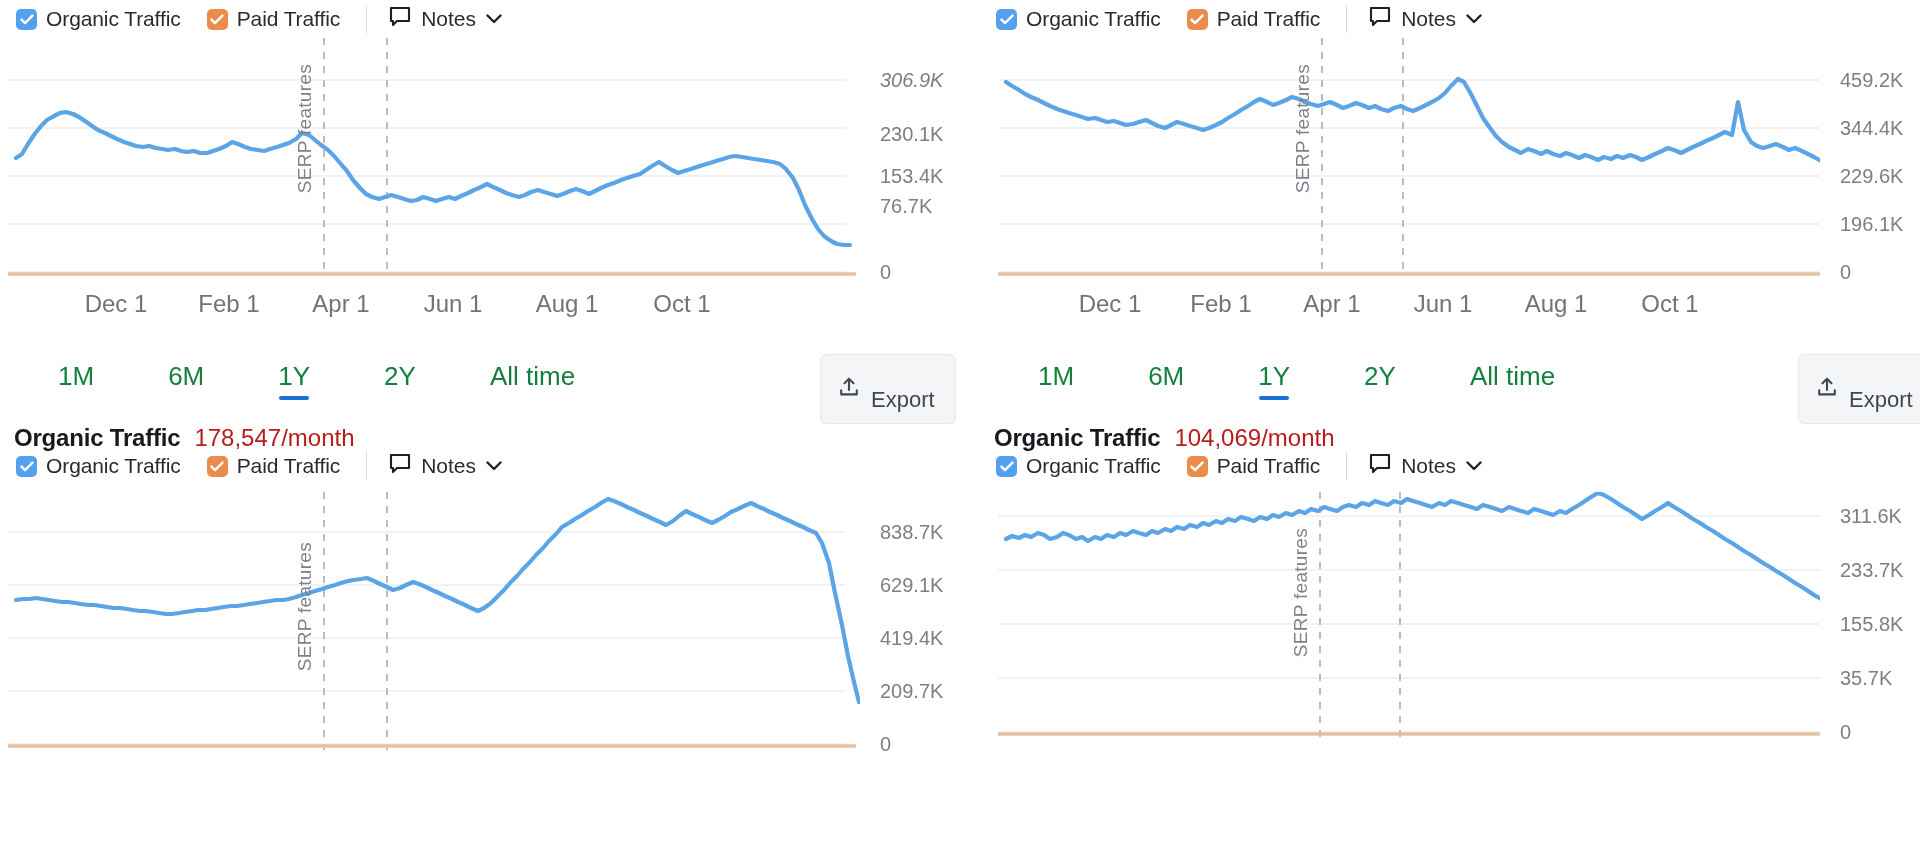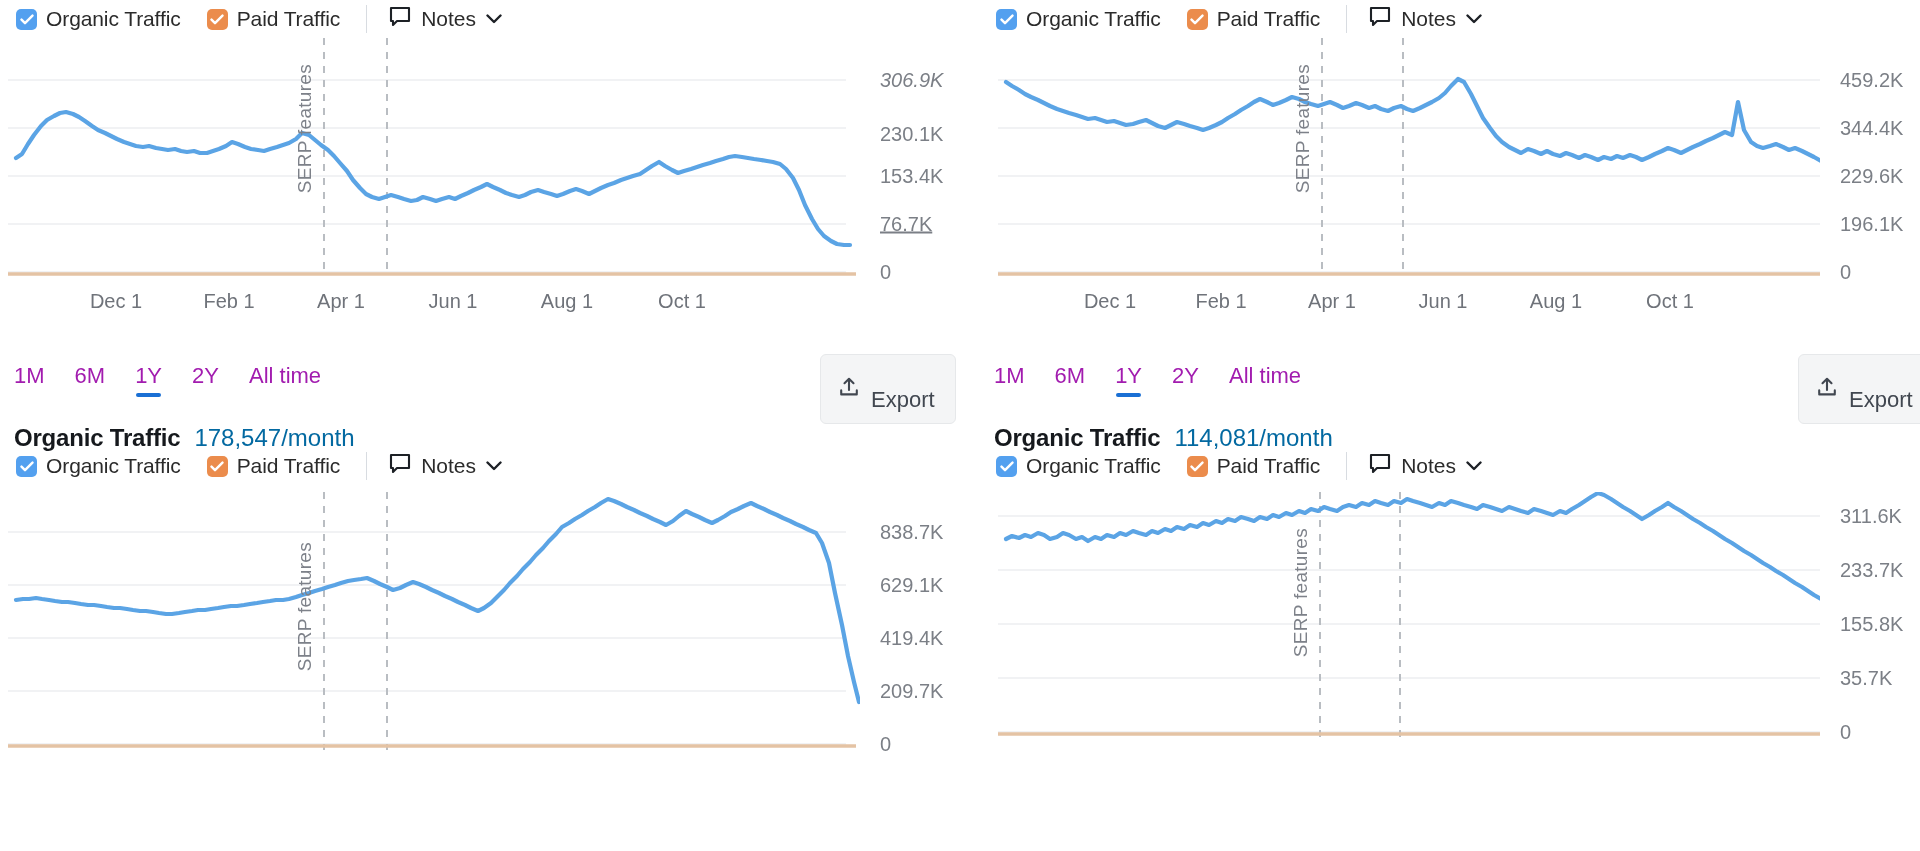--- a/index.html
+++ b/index.html
@@ -89,21 +89,21 @@
     transform: translateY(-50%);
     white-space: nowrap;
   }
   .xaxis {
     position: relative;
     height: 50px;
   }
   .xtick {
     position: absolute;
     top: 12px;
-    font-size: 20px;
+    font-size: 24px;
     color: #6f737a;
     transform: translateX(-50%);
     white-space: nowrap;
   }
   .serp-label {
     position: absolute;
     font-size: 19px;
     color: #7d8189;
     writing-mode: vertical-rl;
     transform: rotate(180deg);
@@ -114,26 +114,27 @@
   
   .controls {
     display: flex;
     align-items: center;
     position: relative;
     height: 56px;
     padding-left: 14px;
   }
   .range-item {
     position: relative;
-    font-size: 22px;
-    color: #a21caf;
+    font-size: 26px;
+    color: #15803d;
     margin-right: 30px;
     cursor: pointer;
     padding-bottom: 8px;
     white-space: nowrap;
+    margin-left: 44px;
   }
   .range-item.active::after {
     content: "";
     position: absolute;
     left: 1px; right: 1px; bottom: 0;
     height: 4px;
     background: #1a6fd4;
     border-radius: 2px;
   }
   .export-btn {
@@ -156,21 +157,21 @@
     height: 50px;
   }
   .heading-title {
     font-size: 24px;
     font-weight: bold;
     color: #16191d;
     letter-spacing: -0.2px;
   }
   .heading-value {
     font-size: 24px;
-    color: #0369a1;
+    color: #b91c1c;
   }
 </style>
 </head>
 <body>
 
 <div class="screen">
 
   <div class="quadrant q-tl">
 
     <div class="legend">
@@ -218,21 +219,21 @@
           <line x1="379" y1="0" x2="379" y2="238" stroke="#b9bdc2" stroke-width="2" stroke-dasharray="7 7"></line>
           <path fill="none" stroke="#5ba4e5" stroke-width="4.2" stroke-linejoin="round" stroke-linecap="round" d="M8,120 L14,116 L20,106 L26,97 L33,88 L39,82 L46,78 L52,75 L58,74 L65,76 L71,79 L77,83 L84,88 L90,92 L97,95 L103,98 L109,101 L116,104 L122,106 L128,108 L135,109 L141,108 L148,110 L154,111 L160,112 L167,111 L173,113 L179,114 L186,113 L192,115 L199,115 L205,113 L211,111 L218,108 L224,104 L230,106 L237,109 L243,111 L250,112 L256,113 L262,111 L269,109 L275,107 L281,105 L288,101 L294,95 L301,97 L307,102 L313,107 L320,112 L326,118 L332,125 L339,133 L345,142 L352,150 L358,156 L364,159 L371,161 L377,159 L383,157 L390,159 L396,161 L403,163 L409,162 L415,159 L422,161 L428,163 L434,161 L441,159 L447,161 L453,158 L460,155 L466,152 L473,149 L479,146 L485,149 L492,152 L498,155 L504,157 L511,159 L517,157 L523,154 L530,152 L536,154 L543,156 L549,158 L555,156 L562,153 L568,151 L574,153 L581,156 L587,153 L593,150 L600,147 L606,145 L613,142 L619,140 L625,138 L632,136 L638,132 L644,128 L651,124 L657,128 L664,132 L670,135 L676,133 L683,131 L689,129 L695,127 L702,125 L708,123 L715,121 L721,119 L727,118 L734,119 L740,120 L746,121 L753,122 L759,123 L765,124 L772,126 L778,131 L785,140 L791,152 L797,167 L804,181 L810,191 L816,198 L823,203 L829,206 L836,207 L842,207"></path>
           <line x1="0" y1="236" x2="848" y2="236" stroke="#e4c3a4" stroke-width="3.5"></line>
         </svg>
         <span class="serp-label" style="left:286px;top:26px;">SERP features</span>
       </div>
       <div class="yaxis" style="height:240px;">
         <span class="ytick" style="top:42px;font-style:italic;">306.9K</span>
         <span class="ytick" style="top:96px;">230.1K</span>
         <span class="ytick" style="top:138px;">153.4K</span>
-        <span class="ytick" style="top:186px;text-decoration:underline;">76.7K</span>
+        <span class="ytick" style="top:168px;">76.7K</span>
         <span class="ytick" style="top:234px;">0</span>
       </div>
     </div>
 
     <div class="xaxis" style="width:860px;">
       <span class="xtick" style="left:116px;">Dec 1</span>
       <span class="xtick" style="left:229px;">Feb 1</span>
       <span class="xtick" style="left:341px;">Apr 1</span>
       <span class="xtick" style="left:453px;">Jun 1</span>
       <span class="xtick" style="left:567px;">Aug 1</span>
@@ -342,21 +343,21 @@
               <path d="M11 14 V3 M6.5 7.2 L11 2.8 L15.5 7.2" stroke="#414750" stroke-width="2.1" fill="none" stroke-linecap="round" stroke-linejoin="round"></path>
               <path d="M3.2 14.4 V17.6 M18.8 14.4 V17.6 M3.2 18.4 H18.8" stroke="#414750" stroke-width="2.1" fill="none" stroke-linecap="round"></path>
             </svg>
         </span>
         <span class="export-label">Export</span>
       </div>
     </div>
 
     <div class="heading" style="margin-top:16px;padding-left:14px;">
       <span class="heading-title">Organic Traffic</span>
-      <span class="heading-value">114,081/month</span>
+      <span class="heading-value">104,069/month</span>
     </div>
   </div>
 
   <div class="quadrant q-bl">
 
     <div class="legend" style="height:52px;">
       <div class="legend-item">
         <span class="cb cb-organic">
           <svg width="14" height="11" viewBox="0 0 14 11">
               <path d="M1.5 5.6 L5 9.2 L12.5 1.6" stroke="#fff" stroke-width="2.4" fill="none" stroke-linecap="round" stroke-linejoin="round"></path>

